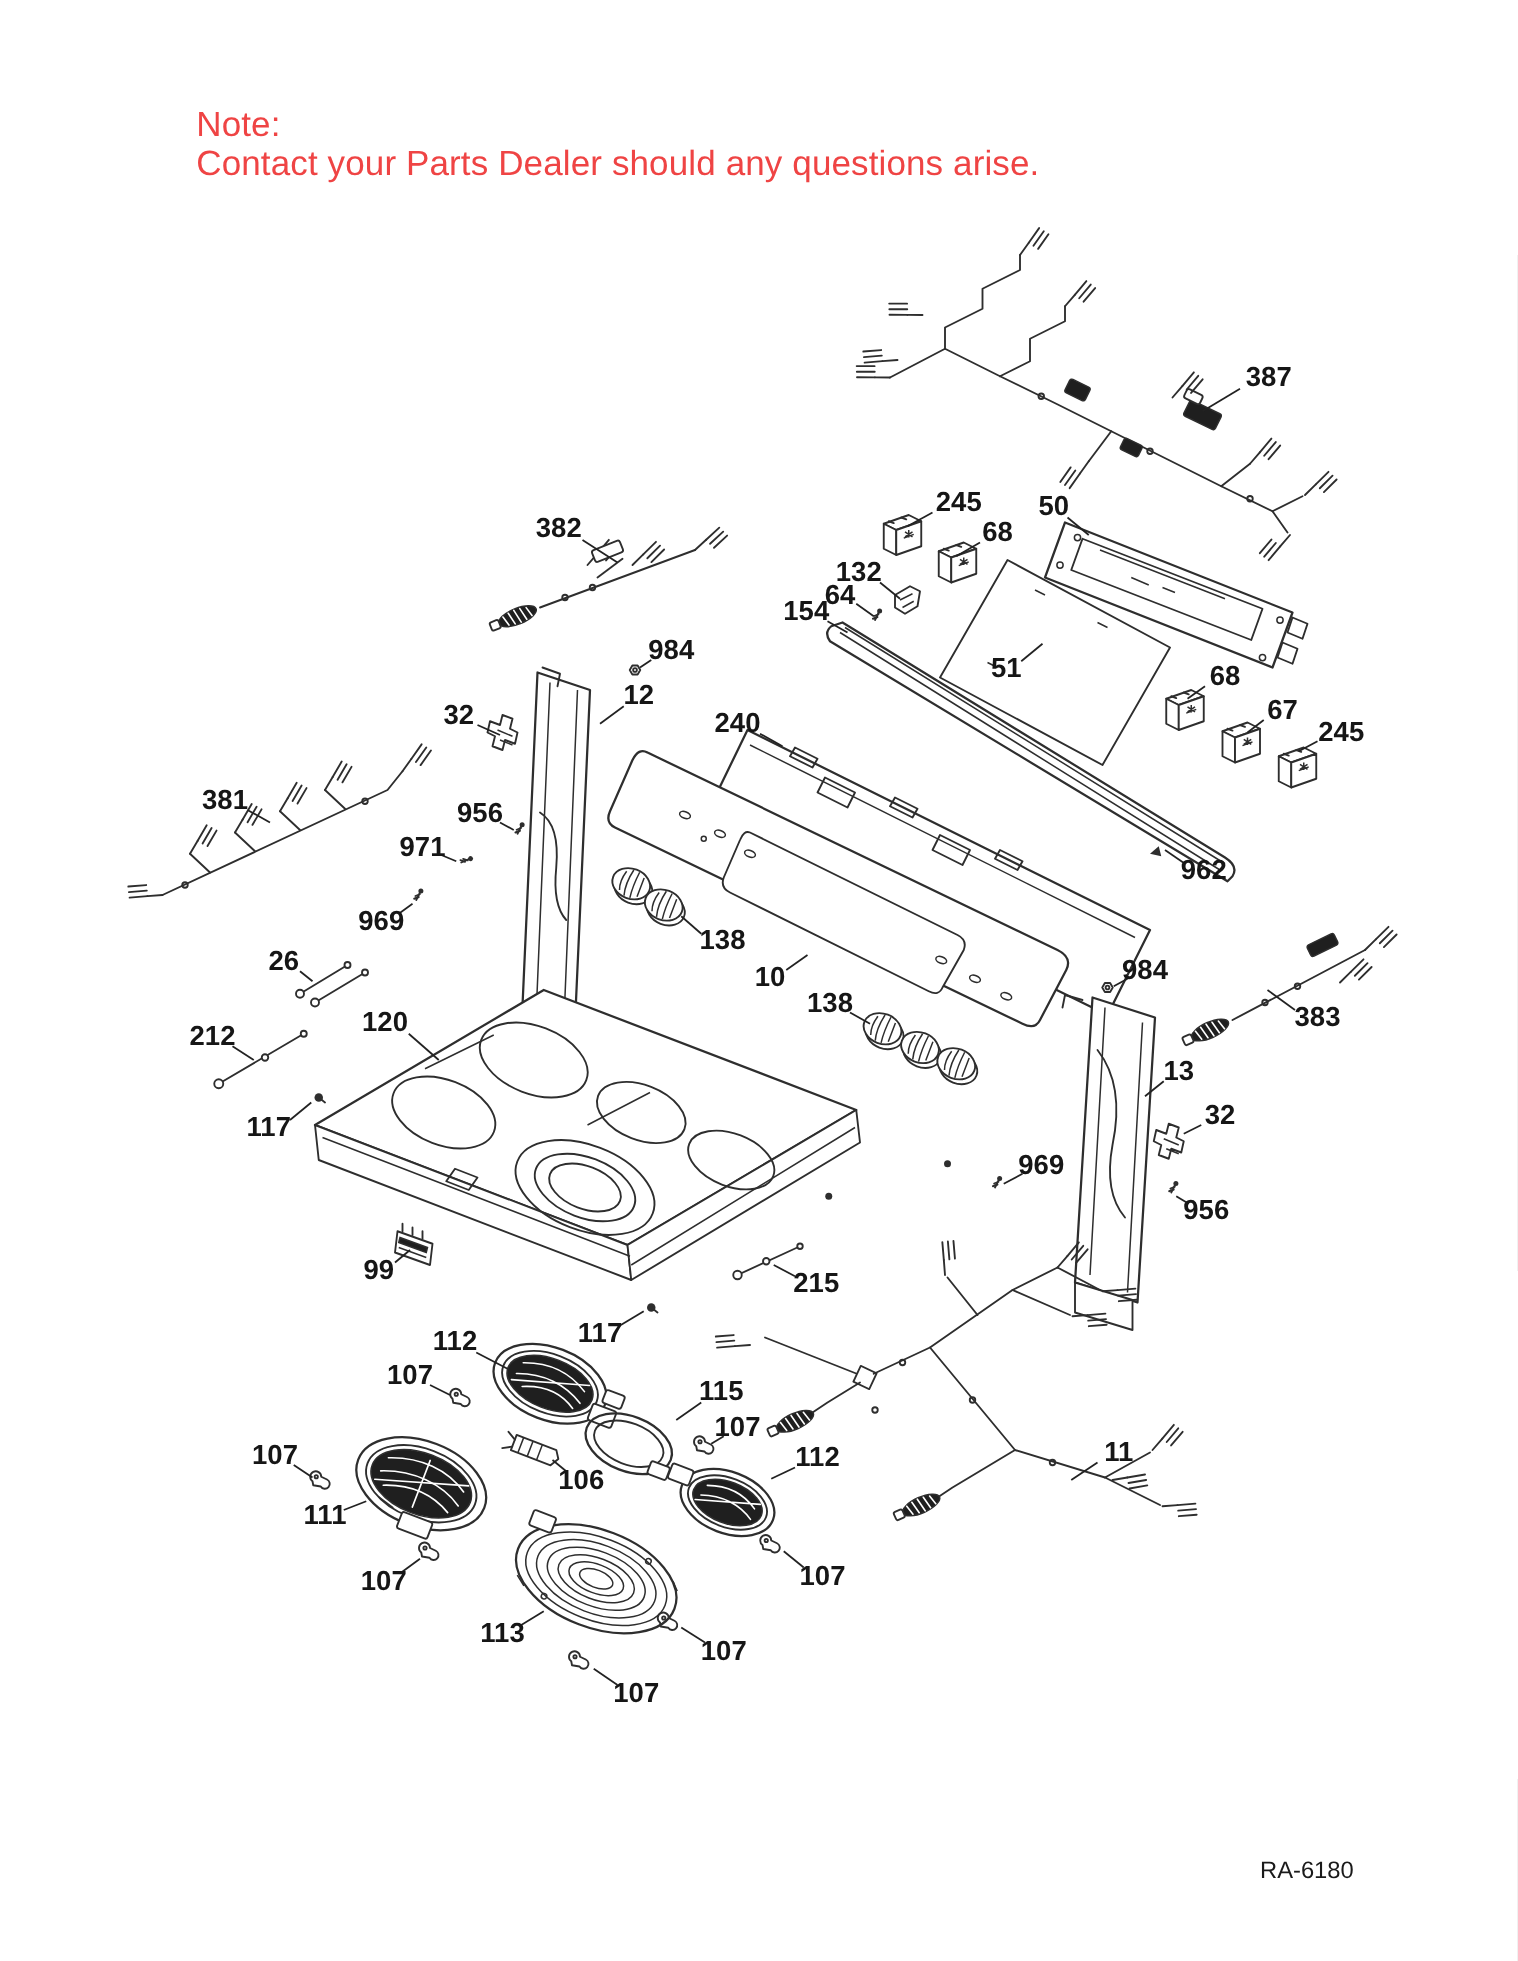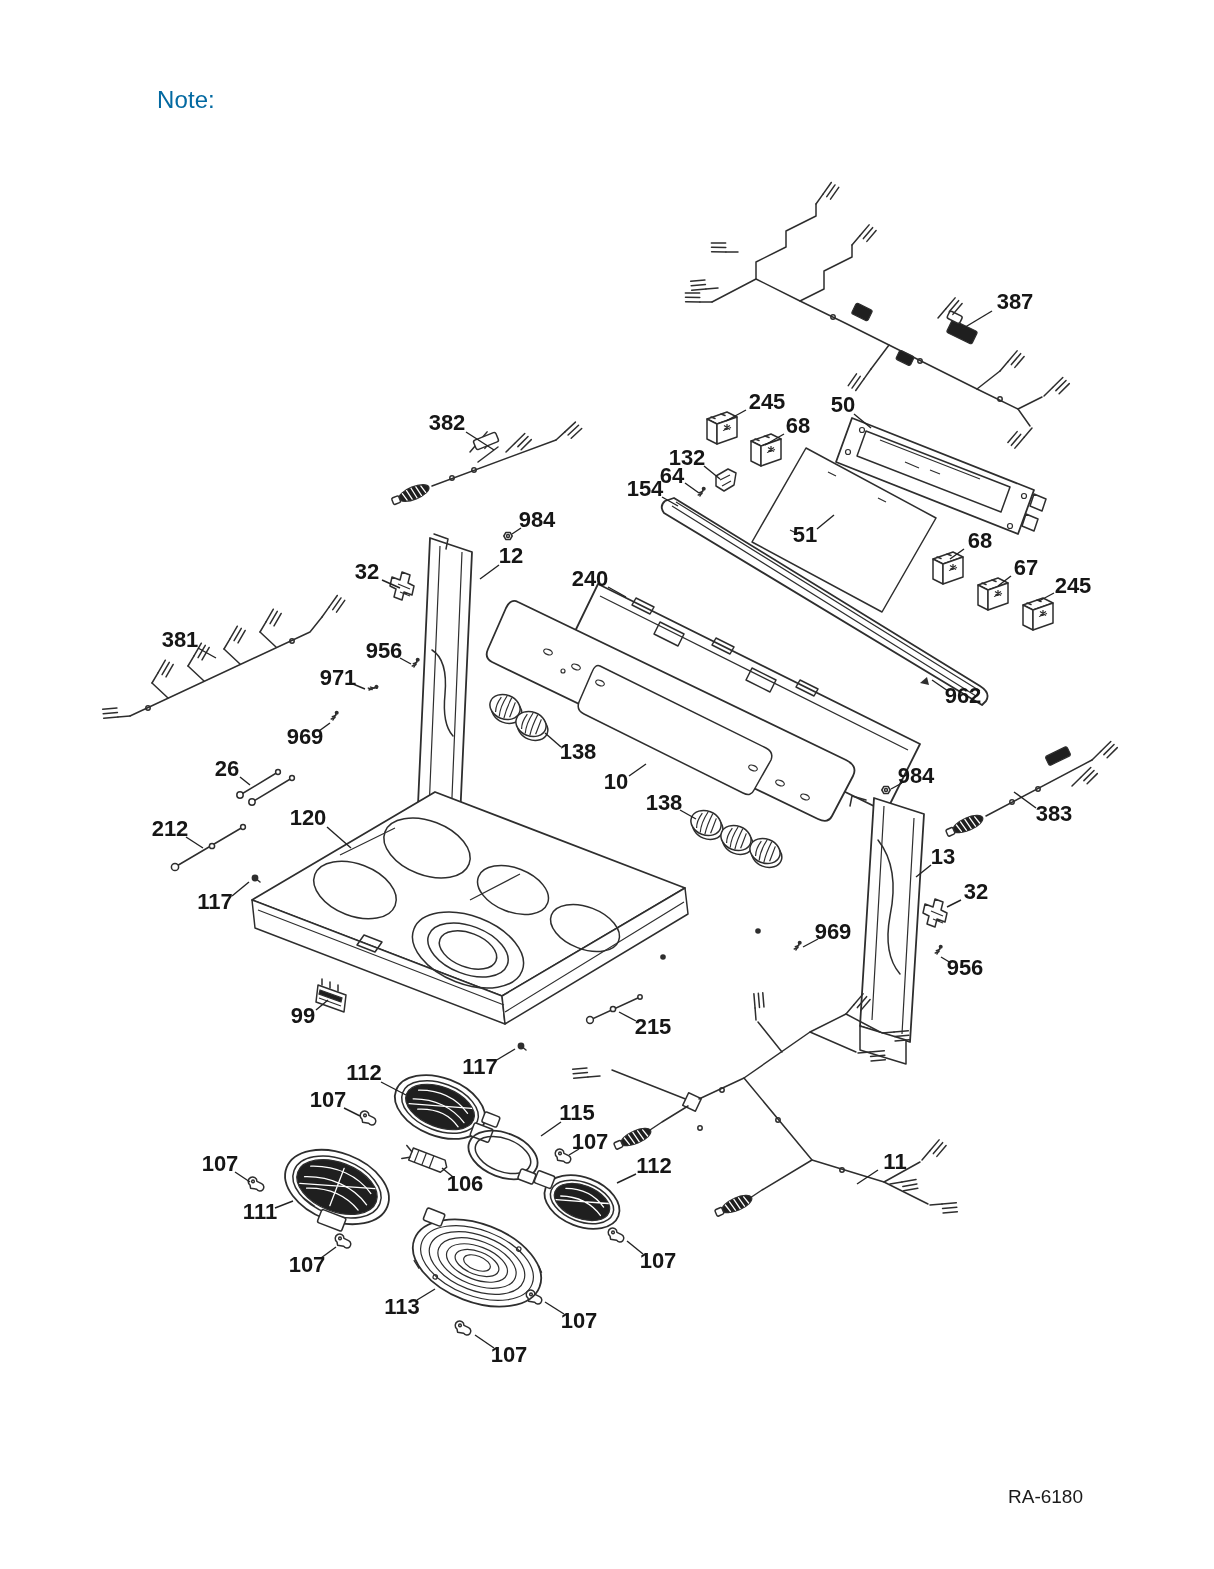--- a/index.html
+++ b/index.html
@@ -6,21 +6,21 @@
     --bg:#ffffff; --line:#2e2e2e; --label:#161616; --dark:#1f1f1f;
   }
   html,body{margin:0;padding:0;background:#e8e8e8;}
   .page{
     position:relative; width:1214px; height:1569px; background:var(--bg);
     margin:0 auto; overflow:hidden;
     font-family:"Liberation Sans", sans-serif;
   }
   .note{
     position:absolute; left:157px; top:84px; width:960px;
-    font-size:24px; line-height:31px; color:#0369a1;
+    font-size:28px; line-height:31px; color:#ef4444;
     letter-spacing:0.1px;
   }
   .note .t{display:block;}
   .footer-code{
     position:absolute; left:1008px; top:1486px;
     font-size:19px; color:#1a1a1a;
   }
   svg{position:absolute; left:0; top:0;}
   .ln{stroke:var(--line); stroke-width:1.5; fill:none; stroke-linecap:round; stroke-linejoin:round;}
   .ln2{stroke:var(--line); stroke-width:1.8; fill:none; stroke-linejoin:round;}
@@ -32,20 +32,21 @@
   .callout{font:600 22px "Liberation Sans", sans-serif; fill:var(--label);}
   .leader{stroke:#222222; stroke-width:1.4; fill:none;}
 </style>
 </head>
 <body>
 
 <div class="page">
 
   <div class="note">
     <span class="t">Note:</span>
+    <span class="t">Contact your Parts Dealer should any questions arise.</span>
   </div>
 
   <svg width="1214" height="1569" viewBox="0 0 1214 1569">
     <defs>
       <g id="comb">
         <path class="ln" d="M0,0 L11,-5"></path>
         <path class="ln" d="M11,-5 L24,-11 M13,-1 L26,-7 M15,3 L28,-3"></path>
       </g>
       <g id="clip">
         <path class="ln" d="M0,5 a4.4,4.4 0 1 1 7,-3.6 l4.6,2.2 a3.9,3.9 0 1 1 -5,5.6 l-6,-1 Z"></path>

